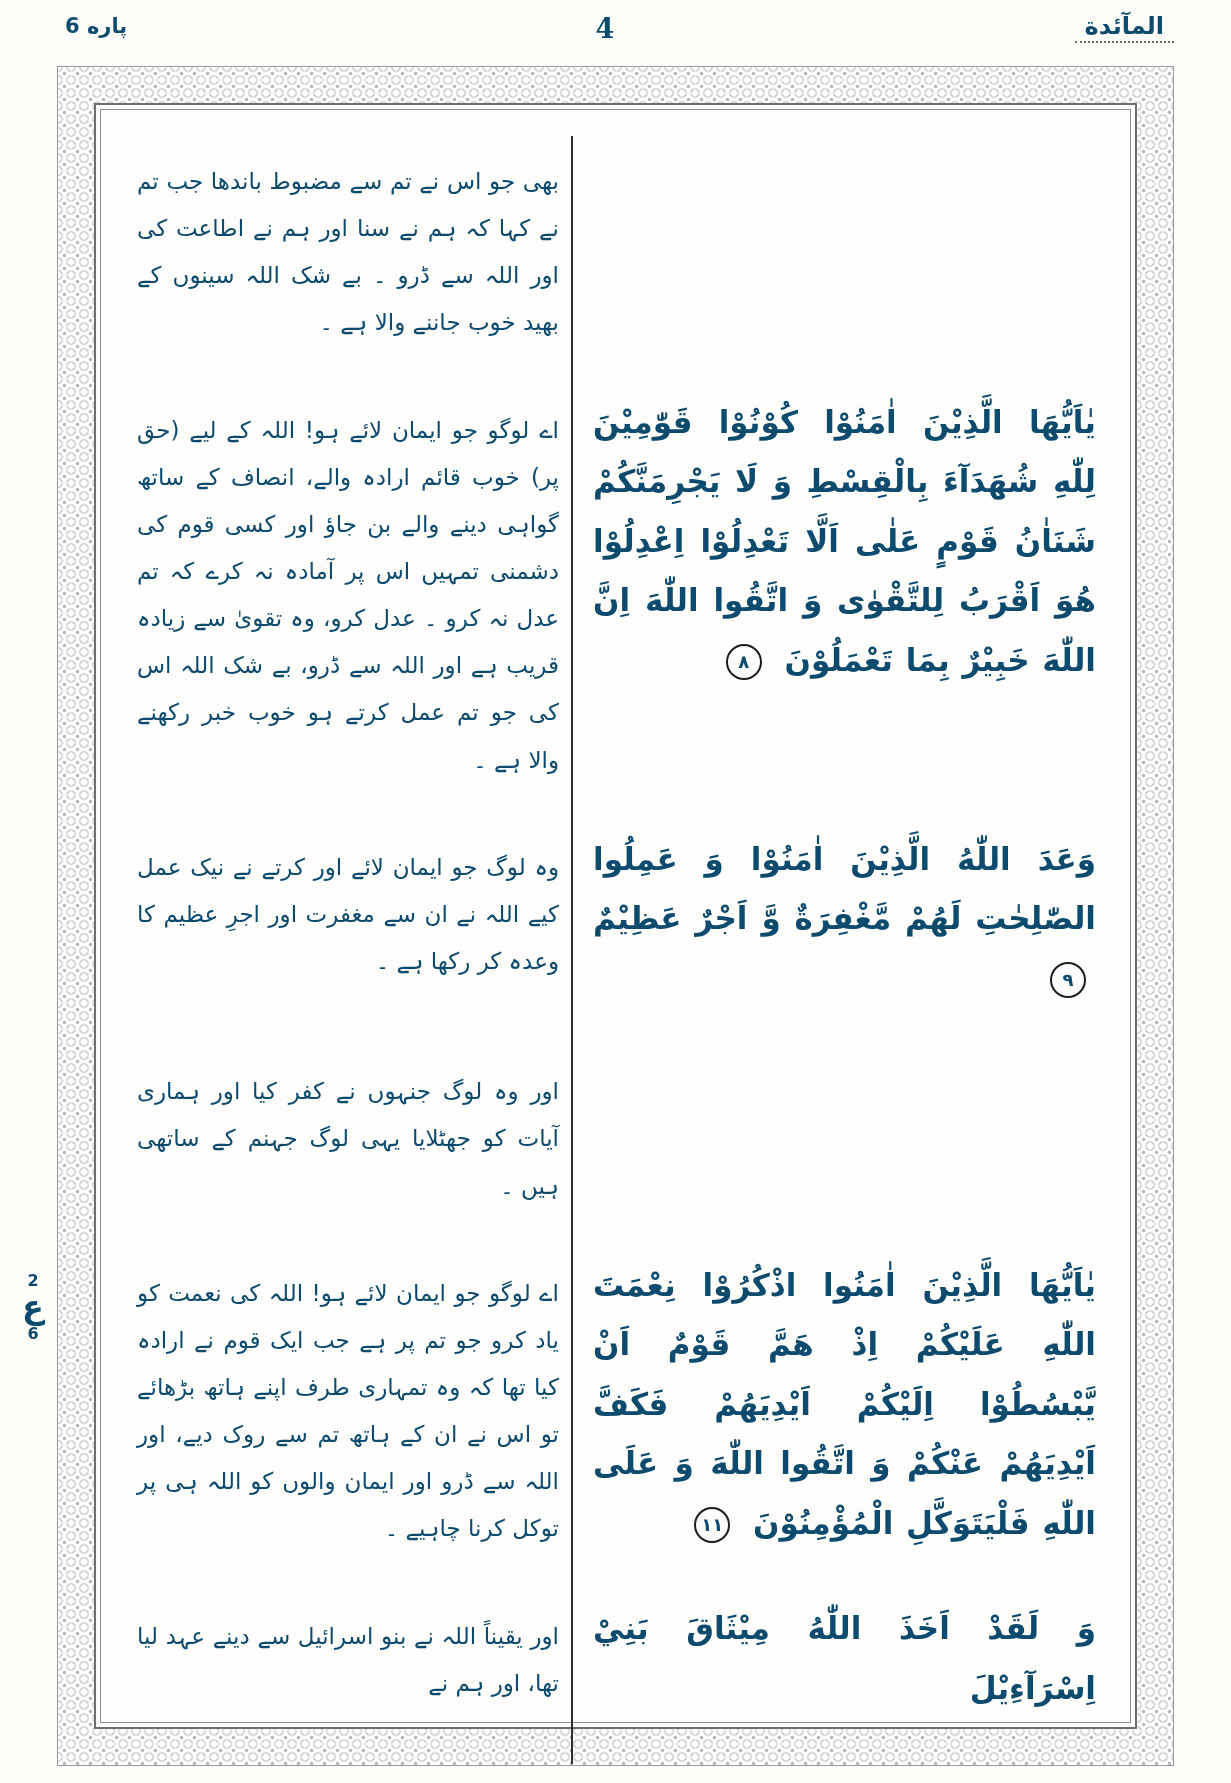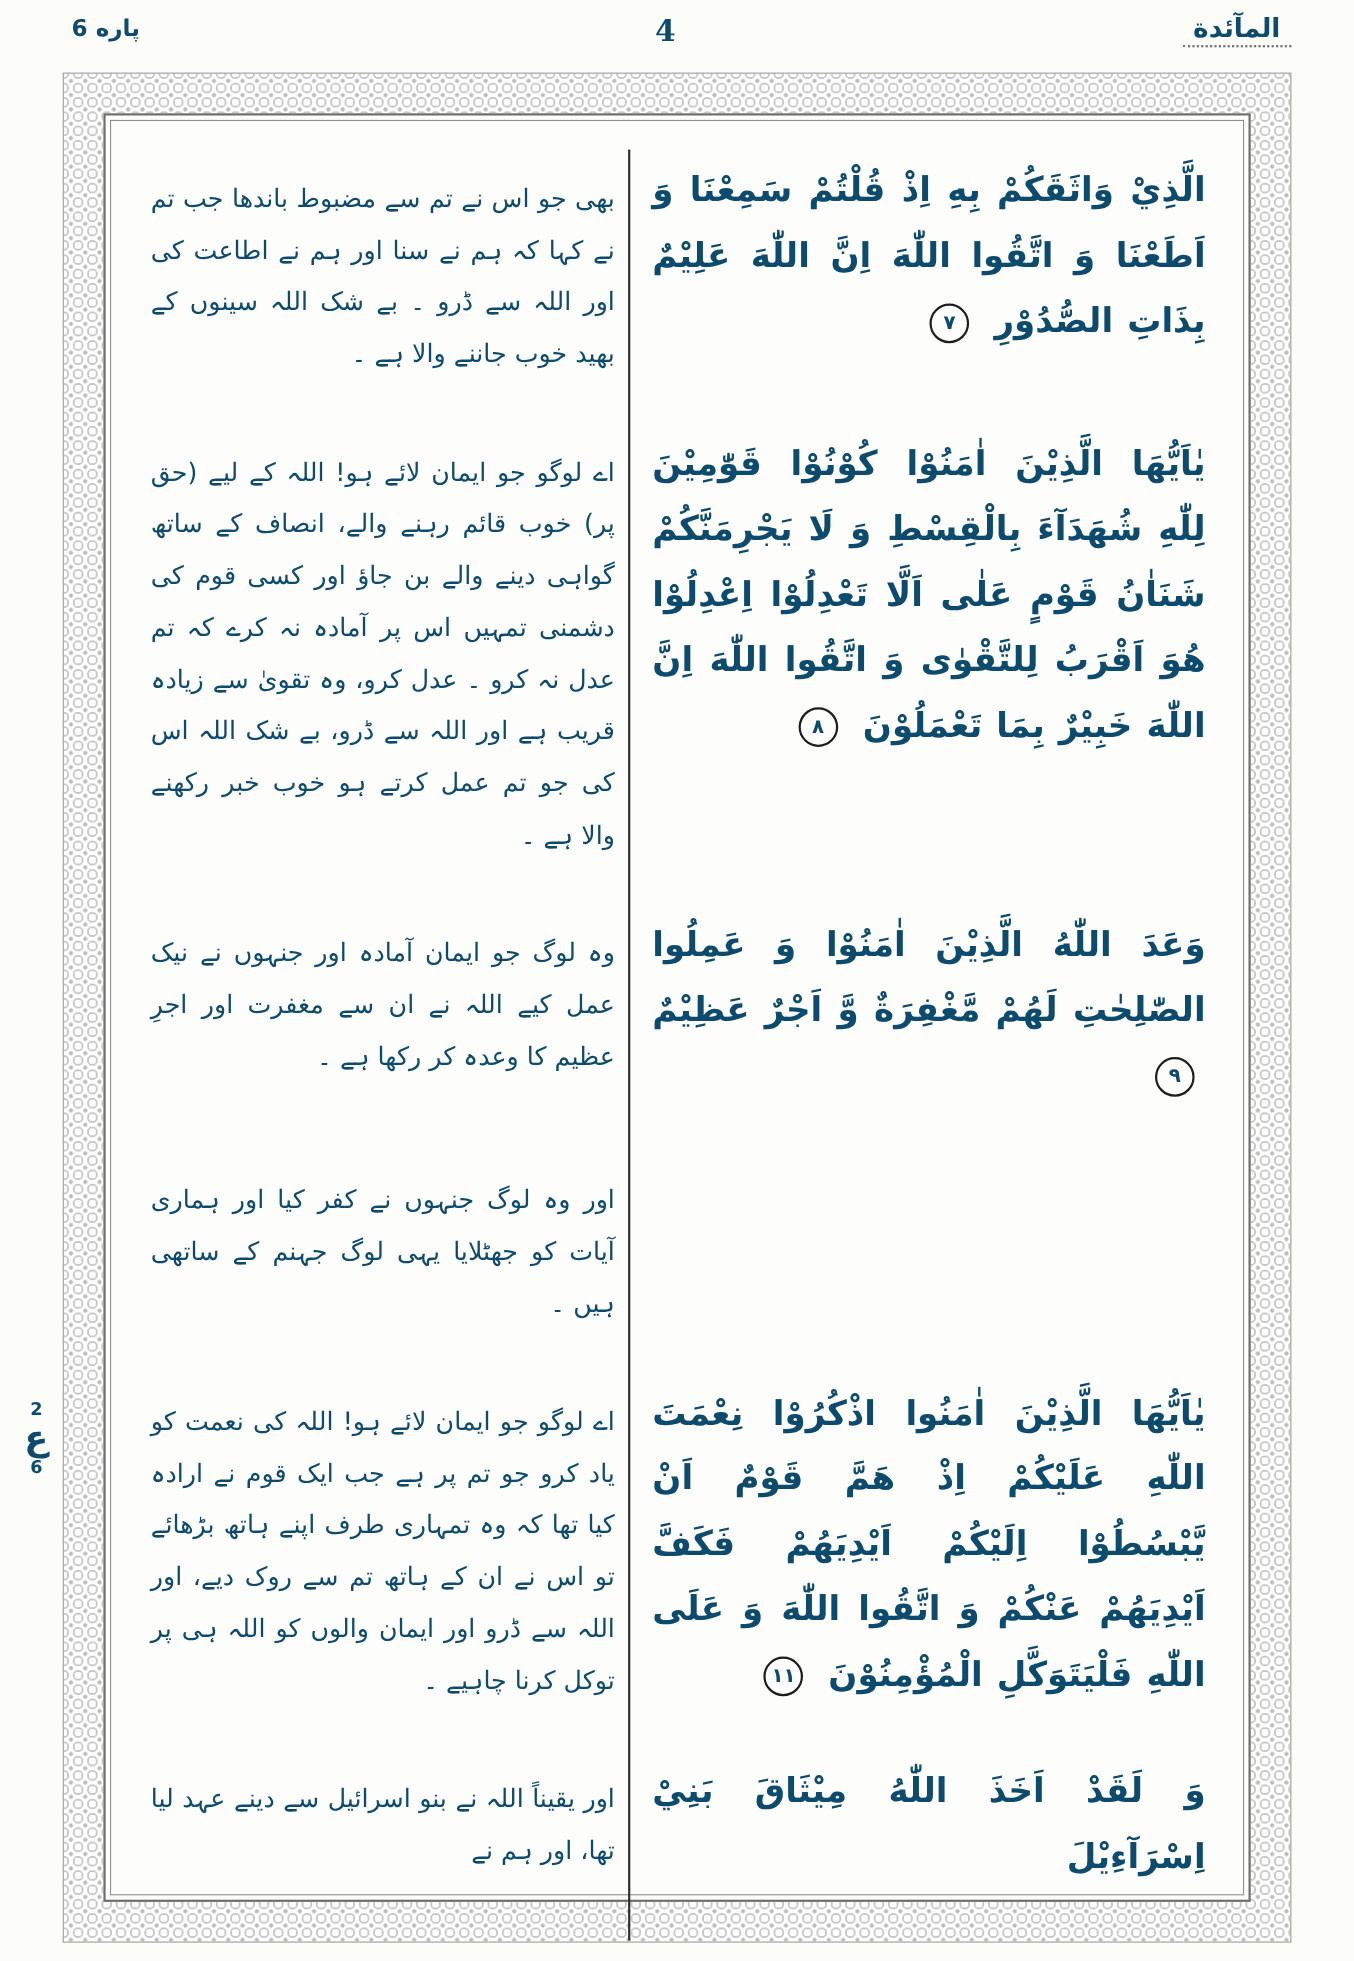--- a/index.html
+++ b/index.html
@@ -130,37 +130,34 @@
 
   <div class="frame">
     <div class="inner1">
       <div class="inner2">
         <div class="content">
 
           <div class="row">
             <div class="urdu-cell">
               <p class="urdu">بھی جو اس نے تم سے مضبوط باندھا جب تم نے کہا کہ ہم نے سنا اور ہم نے اطاعت کی اور اللہ سے ڈرو ۔ بے شک اللہ سینوں کے بھید خوب جاننے والا ہے ۔</p>
             </div>
-            <div class="arabic-cell">
-              <p class="arabic"><span>الَّذِيْ وَاثَقَكُمْ بِهِ اِذْ قُلْتُمْ سَمِعْنَا وَ اَطَعْنَا وَ اتَّقُوا اللّٰهَ اِنَّ اللّٰهَ عَلِيْمٌ بِذَاتِ الصُّدُوْرِ</span> <span class="vnum">۷</span></p>
-            </div>
           </div>
 
           <div class="row">
             <div class="urdu-cell">
-              <p class="urdu">اے لوگو جو ایمان لائے ہو! اللہ کے لیے (حق پر) خوب قائم رہنے والے، انصاف کے ساتھ گواہی دینے والے بن جاؤ اور کسی قوم کی دشمنی تمہیں اس پر آمادہ نہ کرے کہ تم عدل نہ کرو ۔ عدل کرو، وہ تقویٰ سے زیادہ قریب ہے اور اللہ سے ڈرو، بے شک اللہ اس کی جو تم عمل کرتے ہو خوب خبر رکھنے والا ہے ۔</p>
+              <p class="urdu">اے لوگو جو ایمان لائے ہو! اللہ کے لیے (حق پر) خوب قائم ارادہ والے، انصاف کے ساتھ گواہی دینے والے بن جاؤ اور کسی قوم کی دشمنی تمہیں اس پر آمادہ نہ کرے کہ تم عدل نہ کرو ۔ عدل کرو، وہ تقویٰ سے زیادہ قریب ہے اور اللہ سے ڈرو، بے شک اللہ اس کی جو تم عمل کرتے ہو خوب خبر رکھنے والا ہے ۔</p>
             </div>
             <div class="arabic-cell">
               <p class="arabic"><span>يٰاَيُّهَا الَّذِيْنَ اٰمَنُوْا كُوْنُوْا قَوّٰمِيْنَ لِلّٰهِ شُهَدَآءَ بِالْقِسْطِ وَ لَا يَجْرِمَنَّكُمْ شَنَاٰنُ قَوْمٍ عَلٰى اَلَّا تَعْدِلُوْا اِعْدِلُوْا هُوَ اَقْرَبُ لِلتَّقْوٰى وَ اتَّقُوا اللّٰهَ اِنَّ اللّٰهَ خَبِيْرٌ بِمَا تَعْمَلُوْنَ</span> <span class="vnum">۸</span></p>
             </div>
           </div>
 
           <div class="row">
             <div class="urdu-cell">
-              <p class="urdu">وہ لوگ جو ایمان آمادہ اور جنہوں نے نیک عمل کیے اللہ نے ان سے مغفرت اور اجرِ عظیم کا وعدہ کر رکھا ہے ۔</p>
+              <p class="urdu">وہ لوگ جو ایمان لائے اور کرتے نے نیک عمل کیے اللہ نے ان سے مغفرت اور اجرِ عظیم کا وعدہ کر رکھا ہے ۔</p>
             </div>
             <div class="arabic-cell">
               <p class="arabic"><span>وَعَدَ اللّٰهُ الَّذِيْنَ اٰمَنُوْا وَ عَمِلُوا الصّٰلِحٰتِ لَهُمْ مَّغْفِرَةٌ وَّ اَجْرٌ عَظِيْمٌ</span> <span class="vnum">۹</span></p>
             </div>
           </div>
 
           <div class="row">
             <div class="urdu-cell">
               <p class="urdu">اور وہ لوگ جنہوں نے کفر کیا اور ہماری آیات کو جھٹلایا یہی لوگ جہنم کے ساتھی ہیں ۔</p>
             </div>

